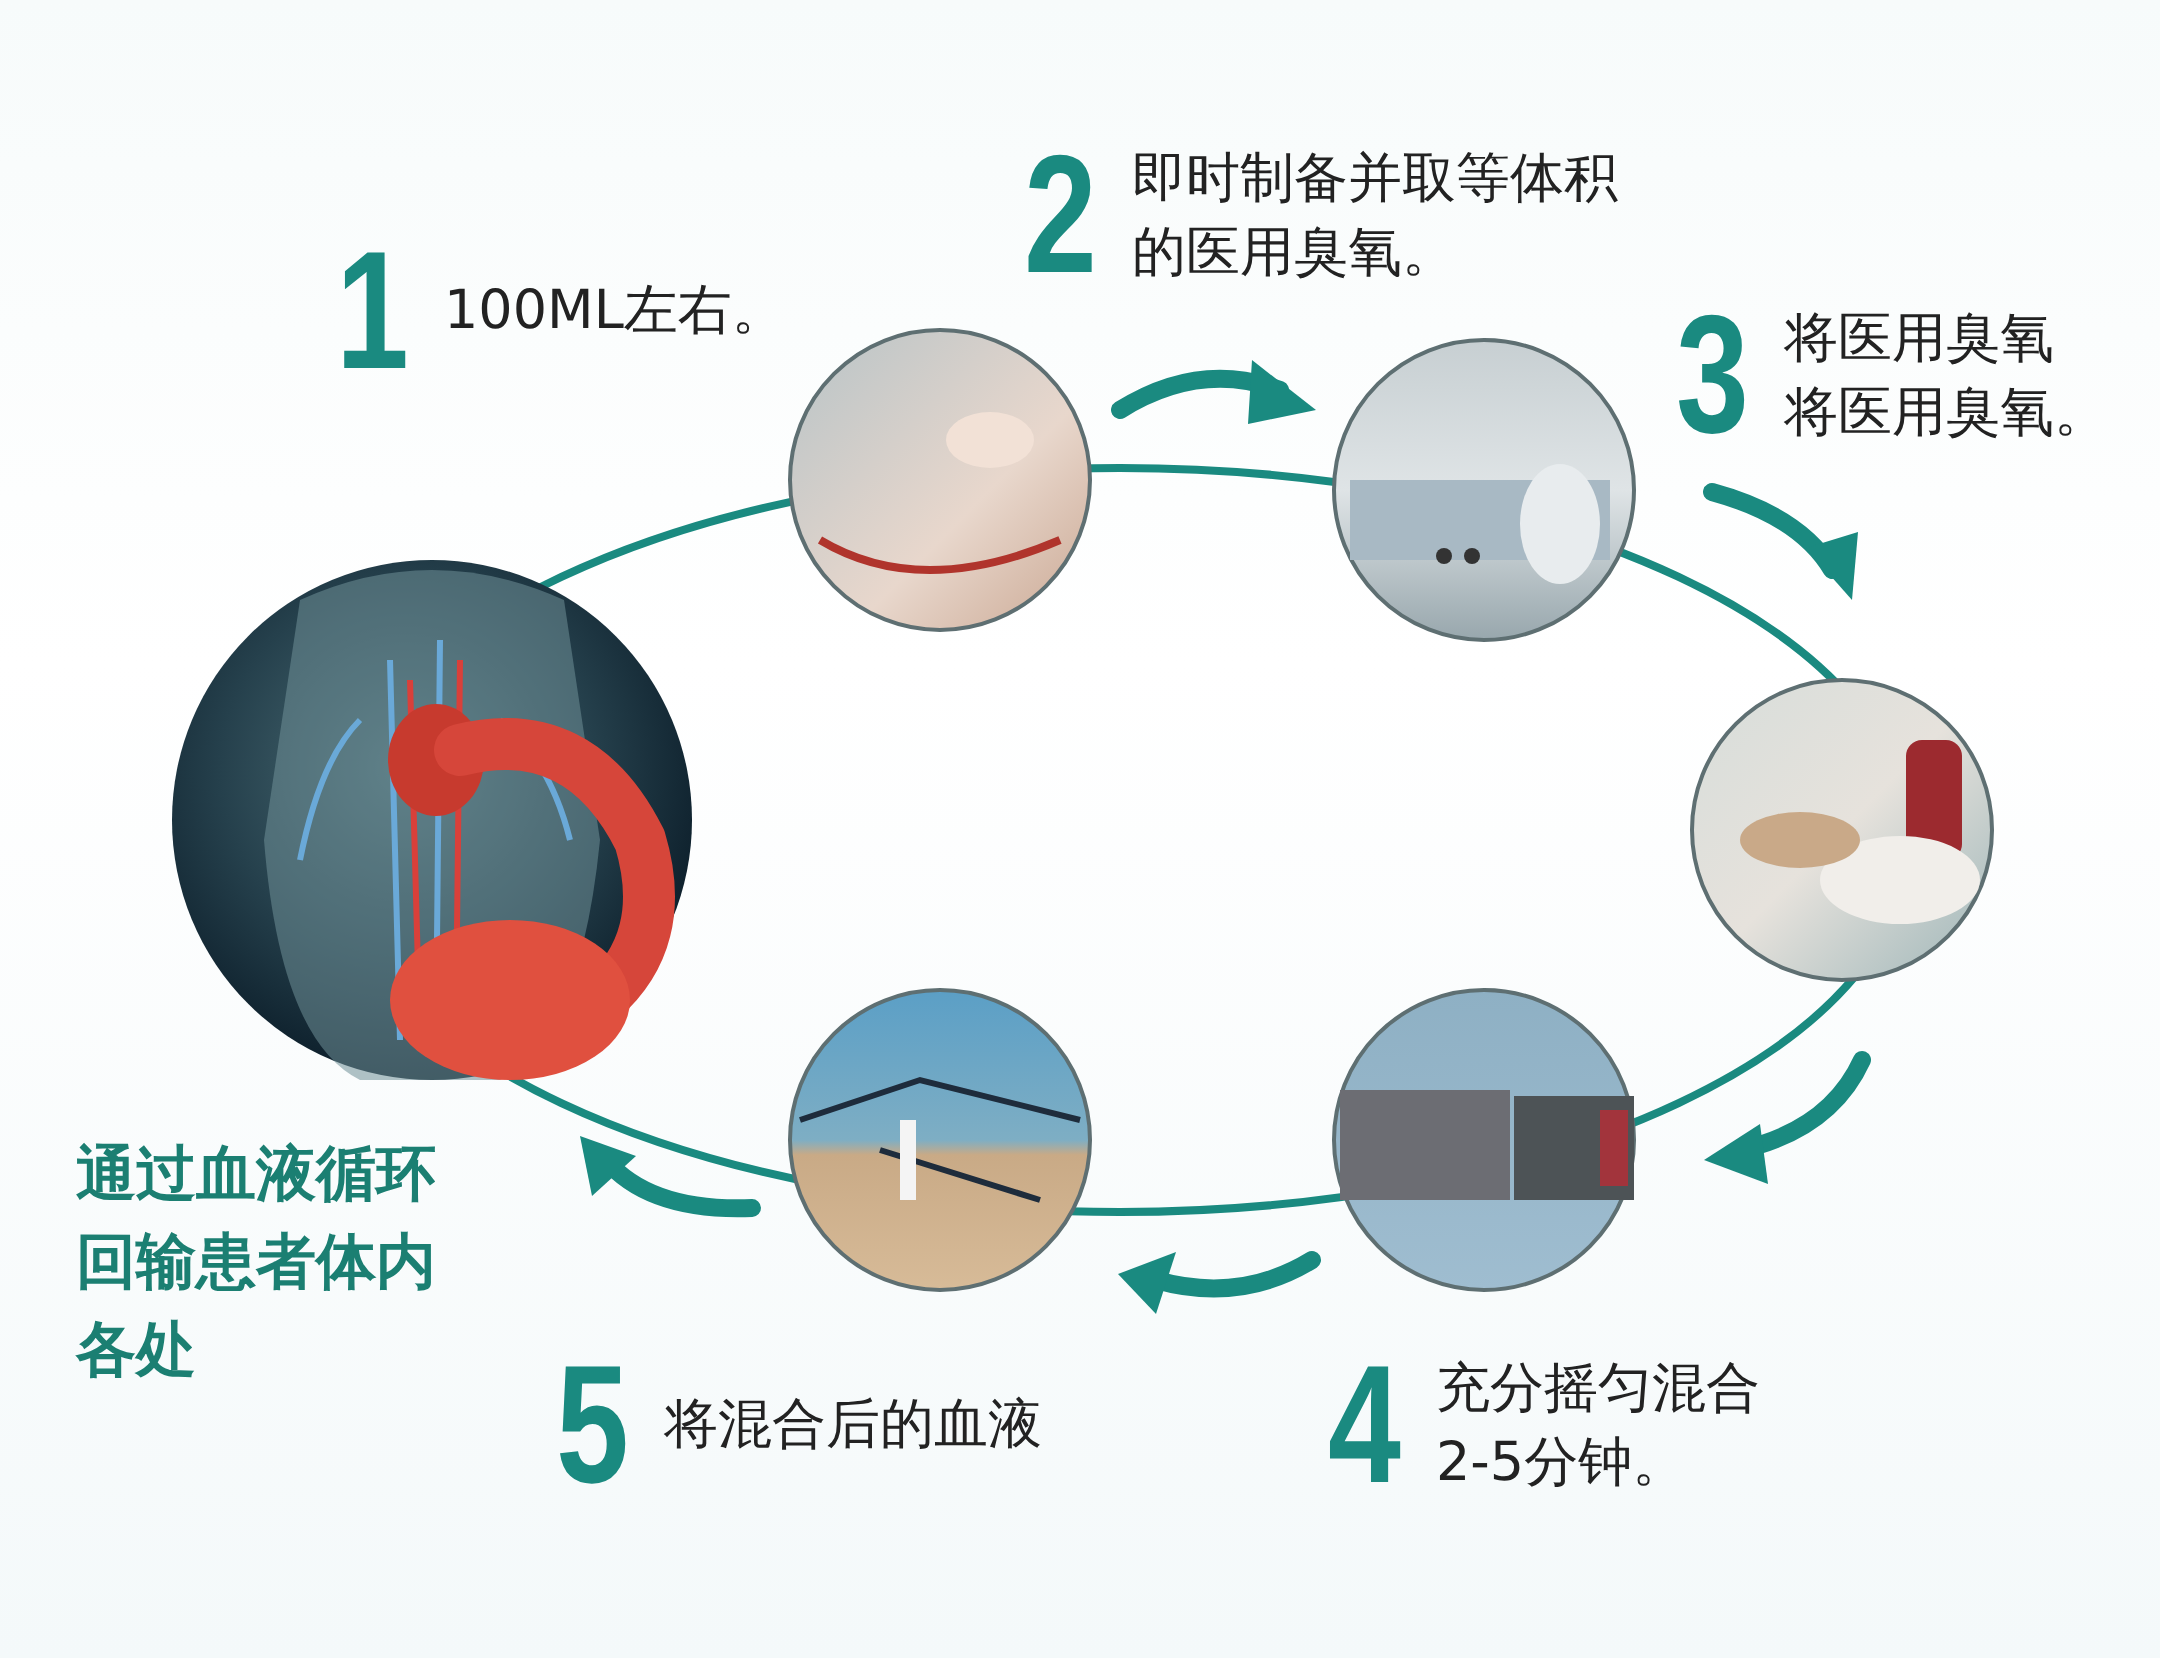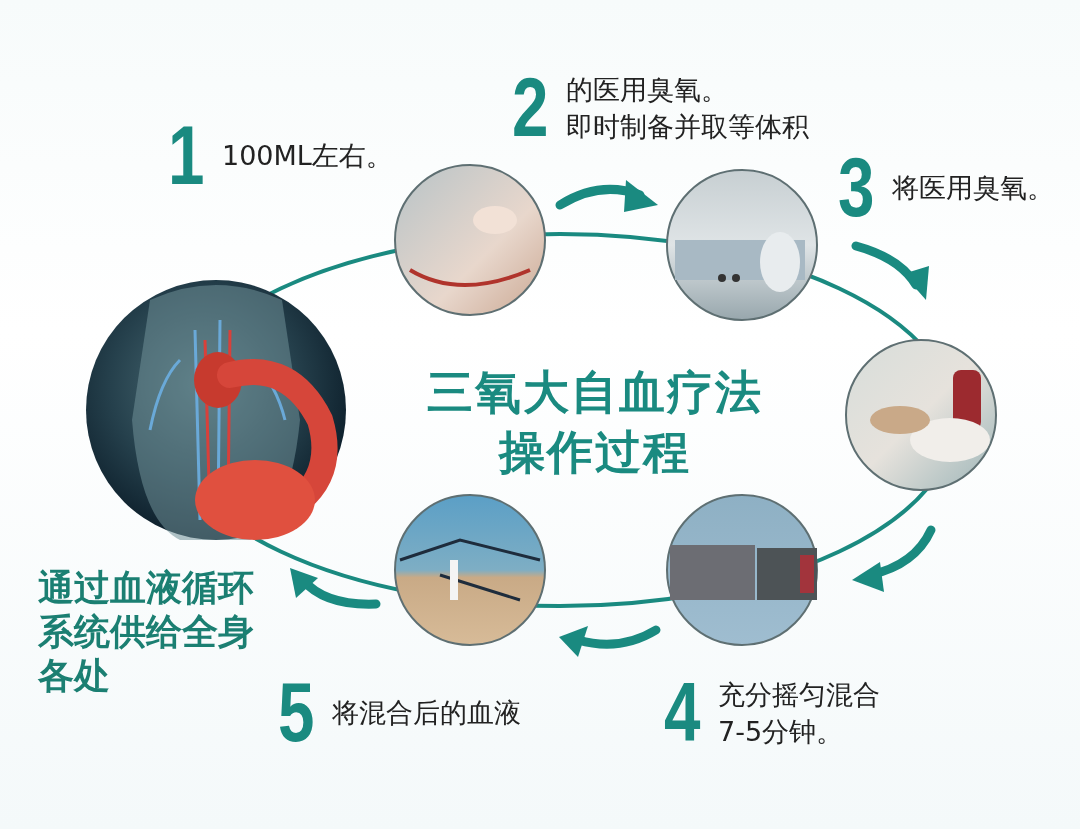--- a/index.html
+++ b/index.html
@@ -20,21 +20,21 @@
   }
   .desc { color:#222; font-size:27px; line-height:37px; }
   .desc div { white-space:nowrap; }
   .title {
     position:absolute; left:395px; top:362px; width:400px; text-align:center;
     color:#1a8a80; font-weight:bold; font-size:46px; line-height:60px;
     letter-spacing:2px;
   }
   .side-note {
     position:absolute; left:38px; top:566px; color:#1b7f72;
-    font-size:36px; line-height:44px; font-weight:bold;
+    font-size:30px; line-height:44px; font-weight:bold;
   }
 </style>
 </head>
 <body>
 
 <div id="stage">
 
   <svg class="bg" width="1080" height="829" viewBox="0 0 1080 829">
     <defs>
       <radialGradient id="gBody" cx="45%" cy="40%" r="60%">
@@ -140,51 +140,48 @@
   <div class="step" style="left:168px;top:118px;">
     <div class="num">1</div>
     <div class="desc">
       <div>100ML左右。</div>
     </div>
   </div>
 
   <div class="step" style="left:512px;top:70px;">
     <div class="num">2</div>
     <div class="desc">
+      <div>即时制备并取等体积</div>
       <div>的医用臭氧。</div>
-      <div>即时制备并取等体积</div>
     </div>
   </div>
 
   <div class="step" style="left:838px;top:150px;">
     <div class="num">3</div>
     <div class="desc">
+      <div>将医用臭氧</div>
       <div>将医用臭氧。</div>
     </div>
   </div>
 
   <div class="step" style="left:664px;top:675px;">
     <div class="num">4</div>
     <div class="desc">
       <div>充分摇匀混合</div>
-      <div>7-5分钟。</div>
+      <div>2-5分钟。</div>
     </div>
   </div>
 
   <div class="step" style="left:278px;top:675px;">
     <div class="num">5</div>
     <div class="desc">
       <div>将混合后的血液</div>
     </div>
   </div>
 
-  <div class="title">
-    <div>三氧大自血疗法</div>
-    <div>操作过程</div>
-  </div>
 
   <div class="side-note">
     <div>通过血液循环</div>
-    <div>系统供给全身</div>
+    <div>回输患者体内</div>
     <div>各处</div>
   </div>
 
 </div>
 
 </body></html>

